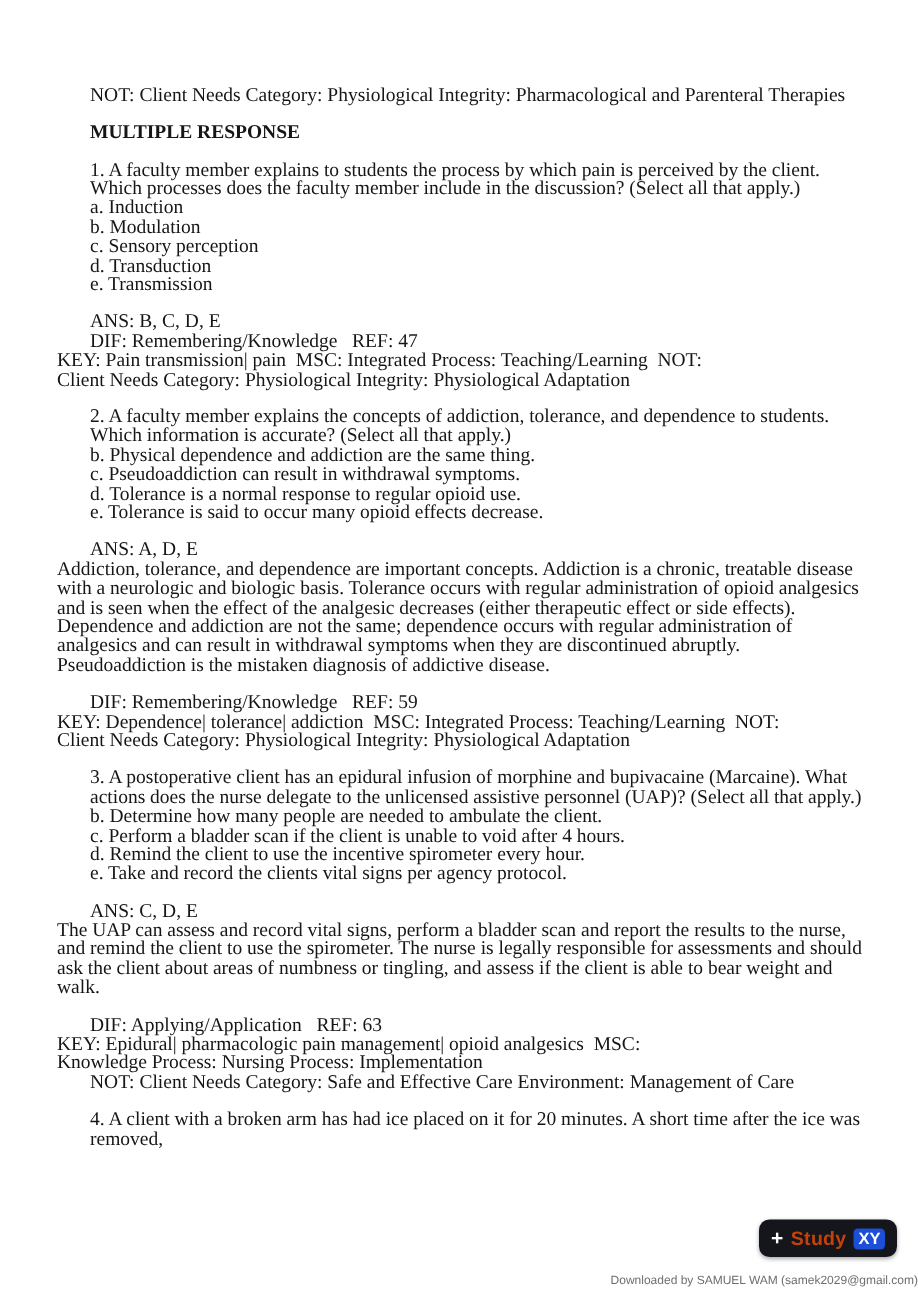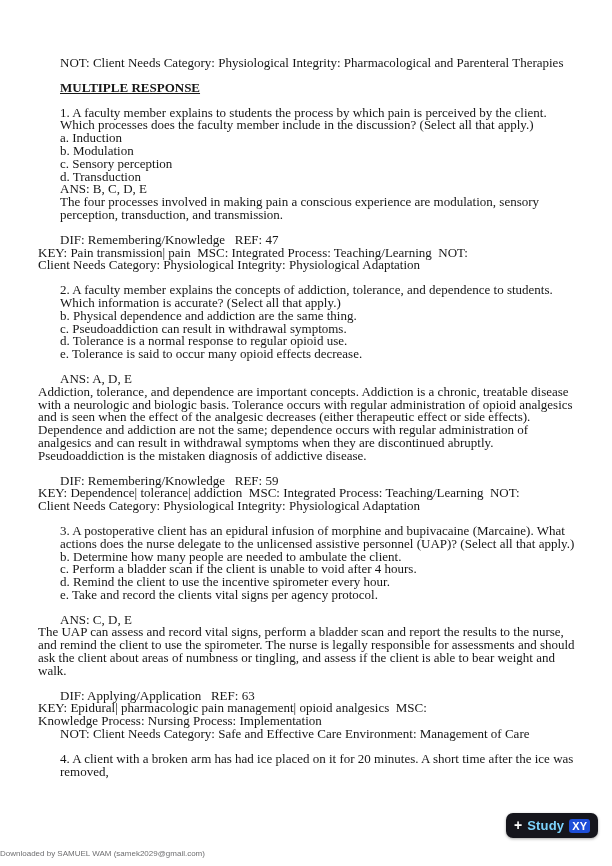--- a/index.html
+++ b/index.html
@@ -3,46 +3,46 @@
 <meta charset="utf-8">
 <style>
   html,body{margin:0;padding:0;background:#ffffff;}
   body{width:612px;height:866px;position:relative;overflow:hidden;
        font-family:"Liberation Serif",serif;color:#161616;}
   .page{position:absolute;inset:0;padding:57px 36px 0 38px;box-sizing:border-box;
         font-size:13px;line-height:12.8px;}
   .ln{margin:0;white-space:pre-wrap;}
   .ind{margin-left:22px;}
   .mb{margin-bottom:12px;}
-  .bold{font-weight:bold;text-decoration:underline;}
-  .footer{position:absolute;bottom:8px;left:0;width:100%;text-align:left;
+  .bold{font-weight:bold;}
+  .footer{position:absolute;bottom:8px;left:0;width:100%;text-align:right;
           font-family:"Liberation Sans",sans-serif;font-size:8px;color:#6e6e70;}
   .logo{position:absolute;right:14px;bottom:28px;display:flex;align-items:center;gap:5px;
         background:#15151c;border-radius:7px;padding:5px 8px;
         box-shadow:0 1px 3px rgba(0,0,0,.35);font-family:"Liberation Sans",sans-serif;}
   .logo .plus{color:#ffffff;font-size:14px;line-height:11px;font-weight:bold;}
-  .logo .study{color:#7dd3fc;font-weight:bold;font-size:13px;letter-spacing:.2px;}
+  .logo .study{color:#c2410c;font-weight:bold;font-size:13px;letter-spacing:.2px;}
   .logo .xy{background:#1d4ed8;color:#ffffff;font-weight:bold;font-size:11px;
             border-radius:3px;padding:1px 3px;}
 </style>
 </head>
 <body>
 
 <div class="page">
 
   <p class="ln ind mb">NOT: Client Needs Category: Physiological Integrity: Pharmacological and Parenteral Therapies</p>
   <p class="ln ind mb bold">MULTIPLE RESPONSE</p>
 
   <p class="ln ind">1. A faculty member explains to students the process by which pain is perceived by the client. Which processes does the faculty member include in the discussion? (Select all that apply.)</p>
   <p class="ln ind">a. Induction</p>
   <p class="ln ind">b. Modulation</p>
   <p class="ln ind">c. Sensory perception</p>
   <p class="ln ind">d. Transduction</p>
+  <p class="ln ind mb">e. Transmission</p>
   <p class="ln ind">ANS: B, C, D, E</p>
-  <p class="ln ind mb">The four processes involved in making pain a conscious experience are modulation, sensory perception, transduction, and transmission.</p>
   <p class="ln ind">DIF: Remembering/Knowledge   REF: 47</p>
   <p class="ln">KEY: Pain transmission| pain  MSC: Integrated Process: Teaching/Learning  NOT:</p>
   <p class="ln mb">Client Needs Category: Physiological Integrity: Physiological Adaptation</p>
 
   <p class="ln ind">2. A faculty member explains the concepts of addiction, tolerance, and dependence to students. Which information is accurate? (Select all that apply.)</p>
   <p class="ln ind">b. Physical dependence and addiction are the same thing.</p>
   <p class="ln ind">c. Pseudoaddiction can result in withdrawal symptoms.</p>
   <p class="ln ind">d. Tolerance is a normal response to regular opioid use.</p>
   <p class="ln ind mb">e. Tolerance is said to occur many opioid effects decrease.</p>
   <p class="ln ind">ANS: A, D, E</p>

